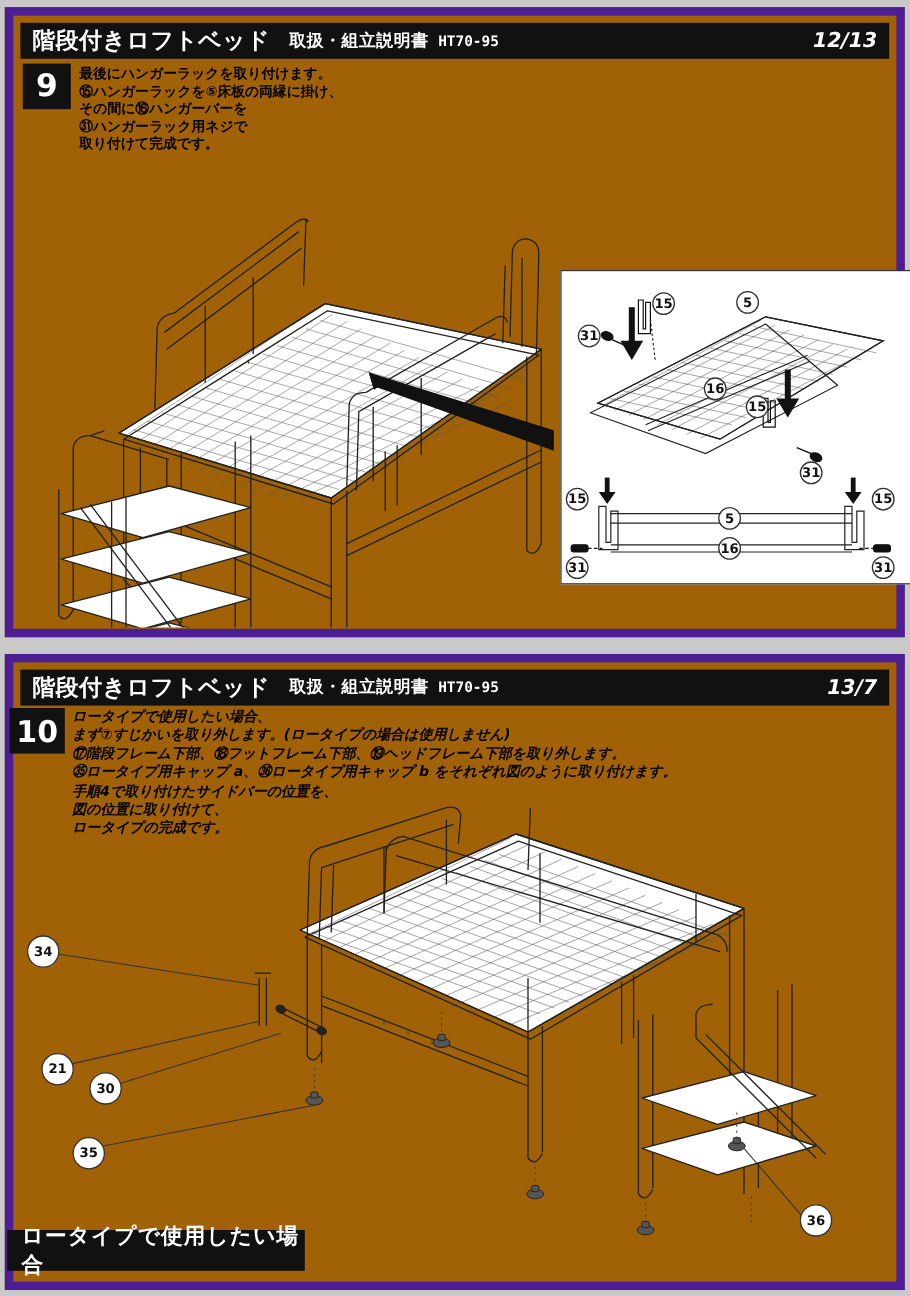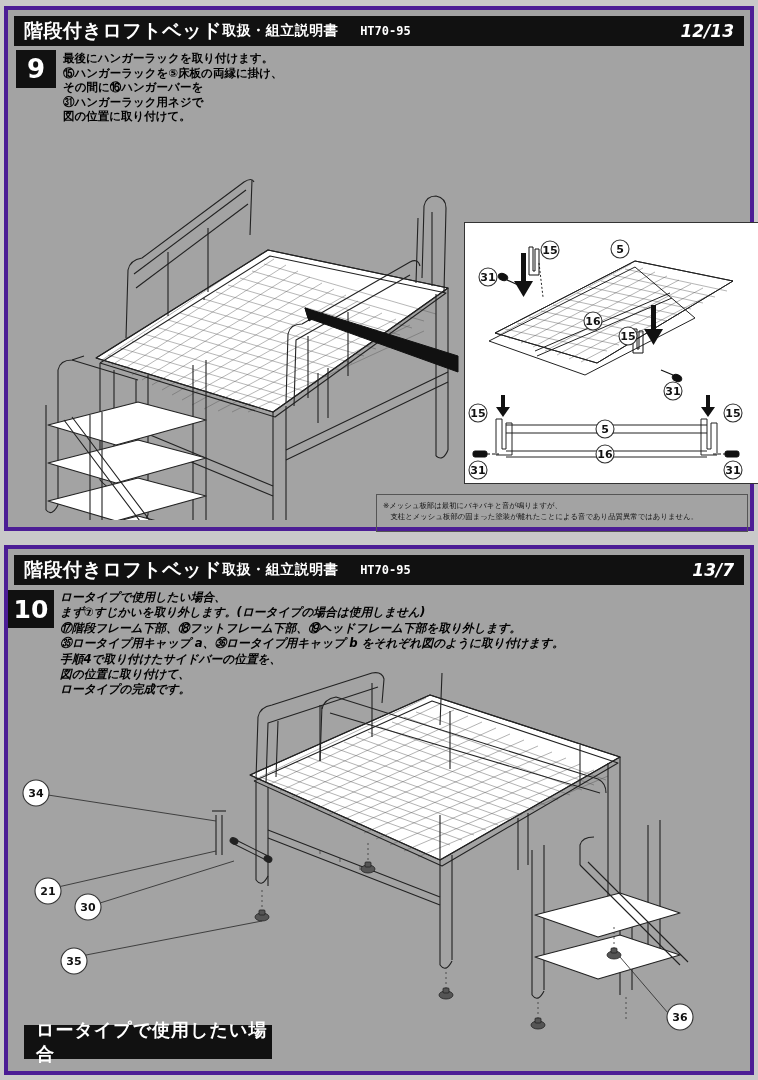--- a/index.html
+++ b/index.html
@@ -1,33 +1,33 @@
 <!DOCTYPE html>
 <html><head>
 <meta charset="utf-8">
 <style>
   html,body{margin:0;padding:0;background:#c9c9c9;}
   body{width:758px;height:1080px;font-family:"DejaVu Sans","Liberation Sans",sans-serif;overflow:hidden;}
-  .page{background:#a3a3a3;border:4px solid #4c1d95;box-sizing:border-box;position:relative;}
+  .page{background:#a16207;border:7px solid #4c1d95;box-sizing:border-box;position:relative;}
   #page-12{position:absolute;left:4px;top:6px;width:750px;height:525px;}
   #page-13{position:absolute;left:4px;top:545px;width:750px;height:530px;}
   .hdr{position:absolute;left:6px;top:6px;right:6px;height:30px;background:#111;color:#fff;display:flex;align-items:center;box-sizing:border-box;padding:0 10px;}
   .hdr-title{font-size:19px;font-weight:bold;letter-spacing:0.5px;}
-  .hdr-sub{font-size:14px;font-weight:bold;margin-left:0;letter-spacing:0.5px;}
-  .hdr-model{font-size:12px;font-weight:bold;margin-left:22px;font-family:"DejaVu Sans Mono","Liberation Mono",monospace;}
+  .hdr-sub{font-size:14px;font-weight:bold;margin-left:16px;letter-spacing:0.5px;}
+  .hdr-model{font-size:12px;font-weight:bold;margin-left:8px;font-family:"DejaVu Sans Mono","Liberation Mono",monospace;}
   .hdr-page{margin-left:auto;font-size:17px;font-weight:bold;font-family:"DejaVu Sans","Liberation Sans",sans-serif;font-style:italic;}
   .stepbox{position:absolute;background:#111;color:#fff;display:flex;align-items:center;justify-content:center;font-weight:bold;}
   #step9{left:8px;top:40px;width:40px;height:38px;font-size:26px;}
   #step10{left:8px;top:590px;width:46px;height:38px;font-size:25px;}
   .steptext{position:absolute;font-size:11.5px;line-height:14.6px;font-weight:bold;color:#000;white-space:pre;}
   #t9{left:55px;top:41px;}
   #t10{left:60px;top:590px;font-size:11.7px;line-height:15.4px;font-style:italic;}
   .note{position:absolute;left:368px;top:484px;width:372px;height:38px;border:1px solid #555;box-sizing:border-box;padding:5px 6px;font-size:7.4px;line-height:11px;color:#111;white-space:pre;}
   .inset{position:absolute;left:456px;top:212px;width:338px;height:262px;border:1px solid #333;box-sizing:border-box;background:#fff;}
-  .lowbadge{position:absolute;left:24px;top:1025px;width:248px;height:34px;background:#111;color:#fff;display:flex;align-items:center;padding-left:12px;box-sizing:border-box;font-size:18px;font-weight:bold;letter-spacing:1px;}
+  .lowbadge{position:absolute;left:6px;top:1025px;width:248px;height:34px;background:#111;color:#fff;display:flex;align-items:center;padding-left:12px;box-sizing:border-box;font-size:18px;font-weight:bold;letter-spacing:1px;}
   svg{display:block;}
   .cn circle{fill:#fff;stroke:#333;stroke-width:1.1;}
   .cn text{font-size:11px;font-weight:bold;fill:#111;text-anchor:middle;dominant-baseline:central;font-family:"DejaVu Sans","Liberation Sans",sans-serif;}
 </style>
 </head>
 <body>
 
 <div class="page" id="page-12">
 
   <div class="hdr">
@@ -35,21 +35,21 @@
     <span class="hdr-sub">取扱・組立説明書</span>
     <span class="hdr-model">HT70-95</span>
     <span class="hdr-page">12/13</span>
   </div>
 
   <div class="stepbox" id="step9">9</div>
   <div class="steptext" id="t9">最後にハンガーラックを取り付けます。
 ⑮ハンガーラックを⑤床板の両縁に掛け、
 その間に⑯ハンガーバーを
 ㉛ハンガーラック用ネジで
-図の位置に取り付けて。</div>
+取り付けて完成です。</div>
 
   <svg width="450" height="400" style="position:absolute;left:10px;top:110px;">
     <g fill="none" stroke="#222" stroke-width="1.1" stroke-linejoin="round">
 
       <polygon points="78,238 250,130 430,168 255,292" fill="#fff" stroke="#222"></polygon>
       <g stroke="#555" stroke-width="0.45" opacity="0.95">
         <path d="M90,235 L262,285"></path>
           <path d="M102,228 L274,278"></path>
           <path d="M114,221 L286,271"></path>
         <path d="M126,214 L298,264"></path>
@@ -238,22 +238,20 @@
         <circle cx="140" cy="231" r="9"></circle>
           <text x="140" y="231">16</text>
         <circle cx="13" cy="247" r="9"></circle>
           <text x="13" y="247">31</text>
         <circle cx="268" cy="247" r="9"></circle>
           <text x="268" y="247">31</text>
       </g>
     </svg>
   </div>
 
-  <div class="note">※メッシュ板部は最初にバキバキと音が鳴りますが、
-　支柱とメッシュ板部の固まった塗装が離れたことによる音であり品質異常ではありません。</div>
 </div>
 
 <div class="page" id="page-13">
 
   <div class="hdr">
     <span class="hdr-title">階段付きロフトベッド</span>
     <span class="hdr-sub">取扱・組立説明書</span>
     <span class="hdr-model">HT70-95</span>
     <span class="hdr-page">13/7</span>
   </div>

